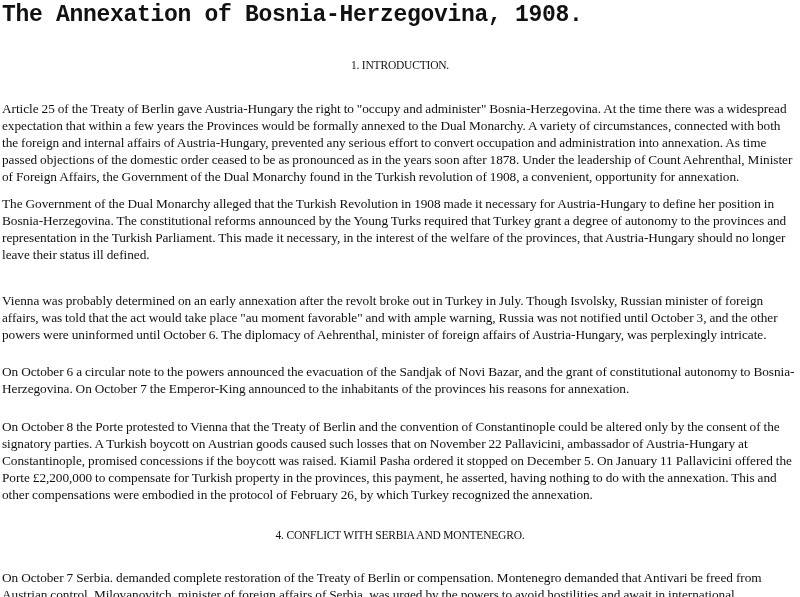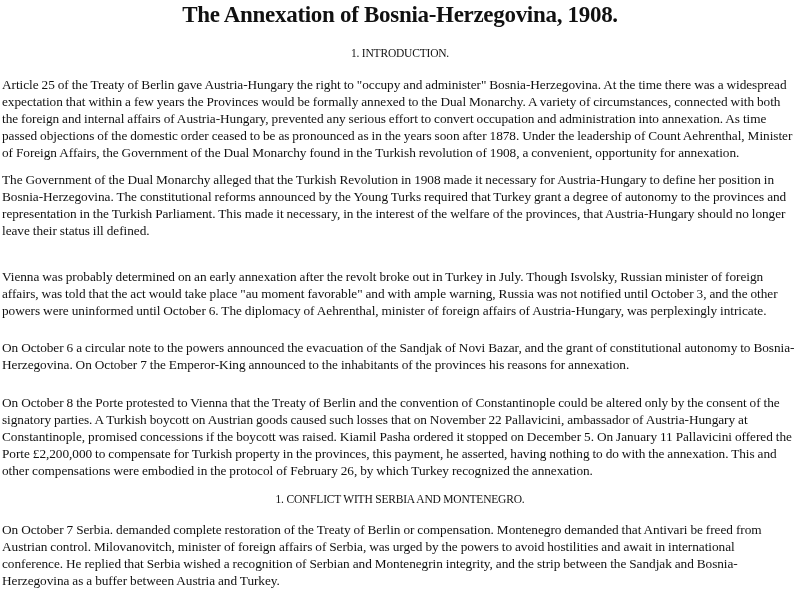--- a/index.html
+++ b/index.html
@@ -3,26 +3,26 @@
 <meta charset="utf-8">
 <style>
   html, body { margin: 0; padding: 0; background: #ffffff; }
   body {
     width: 800px; height: 597px; overflow: hidden;
     font-family: "Liberation Serif", "DejaVu Serif", serif;
     color: #111111;
   }
   .page { padding: 0 2px 0 2px; }
   h1 {
-    font-family: Liberation Serif, serif;
-    font-size: 23px; font-weight: bold; text-align: center;
+    font-family: Liberation Mono, monospace;
+    font-size: 23px; font-weight: bold; 
     margin: 2px 0 0 0; line-height: 26px; letter-spacing: -0.3px;
   }
   .section-heading {
-    font-size: 11.5px; text-align: center; margin: 4px; line-height: 14px;
+    font-size: 11.5px; text-align: center; margin: 16px; line-height: 14px;
     letter-spacing: -0.2px;
   }
   p {
     font-size: 13.3px; line-height: 17px; margin: 0;
     letter-spacing: -0.05px; word-spacing: -0.3px; font-family: Liberation Serif, serif;
   }
 </style>
 </head>
 <body>
 
@@ -42,16 +42,16 @@
 
   <div style="height:9px"></div>
   <div style="height:11px"></div>
   <p>On October 6 a circular note to the powers announced the evacuation of the Sandjak of Novi Bazar, and the grant of constitutional autonomy to Bosnia-Herzegovina. On October 7 the Emperor-King announced to the inhabitants of the provinces his reasons for annexation.</p>
 
   <div style="height:10px"></div>
   <div style="height:11px"></div>
   <p>On October 8 the Porte protested to Vienna that the Treaty of Berlin and the convention of Constantinople could be altered only by the consent of the signatory parties. A Turkish boycott on Austrian goods caused such losses that on November 22 Pallavicini, ambassador of Austria-Hungary at Constantinople, promised concessions if the boycott was raised. Kiamil Pasha ordered it stopped on December 5. On January 11 Pallavicini offered the Porte £2,200,000 to compensate for Turkish property in the provinces, this payment, he asserted, having nothing to do with the annexation. This and other compensations were embodied in the protocol of February 26, by which Turkey recognized the annexation.</p>
 
   <div style="height:9px"></div>
-  <div class="section-heading">1. CONFLICT WITH SERBIA AND MONTENEGRO.</div>
+  <div class="section-heading">4. CONFLICT WITH SERBIA AND MONTENEGRO.</div>
   <div style="height:11px"></div>
   <p>On October 7 Serbia. demanded complete restoration of the Treaty of Berlin or compensation. Montenegro demanded that Antivari be freed from Austrian control. Milovanovitch, minister of foreign affairs of Serbia, was urged by the powers to avoid hostilities and await in international conference. He replied that Serbia wished a recognition of Serbian and Montenegrin integrity, and the strip between the Sandjak and Bosnia-Herzegovina as a buffer between Austria and Turkey.</p>
 </div>
 
 </body></html>

